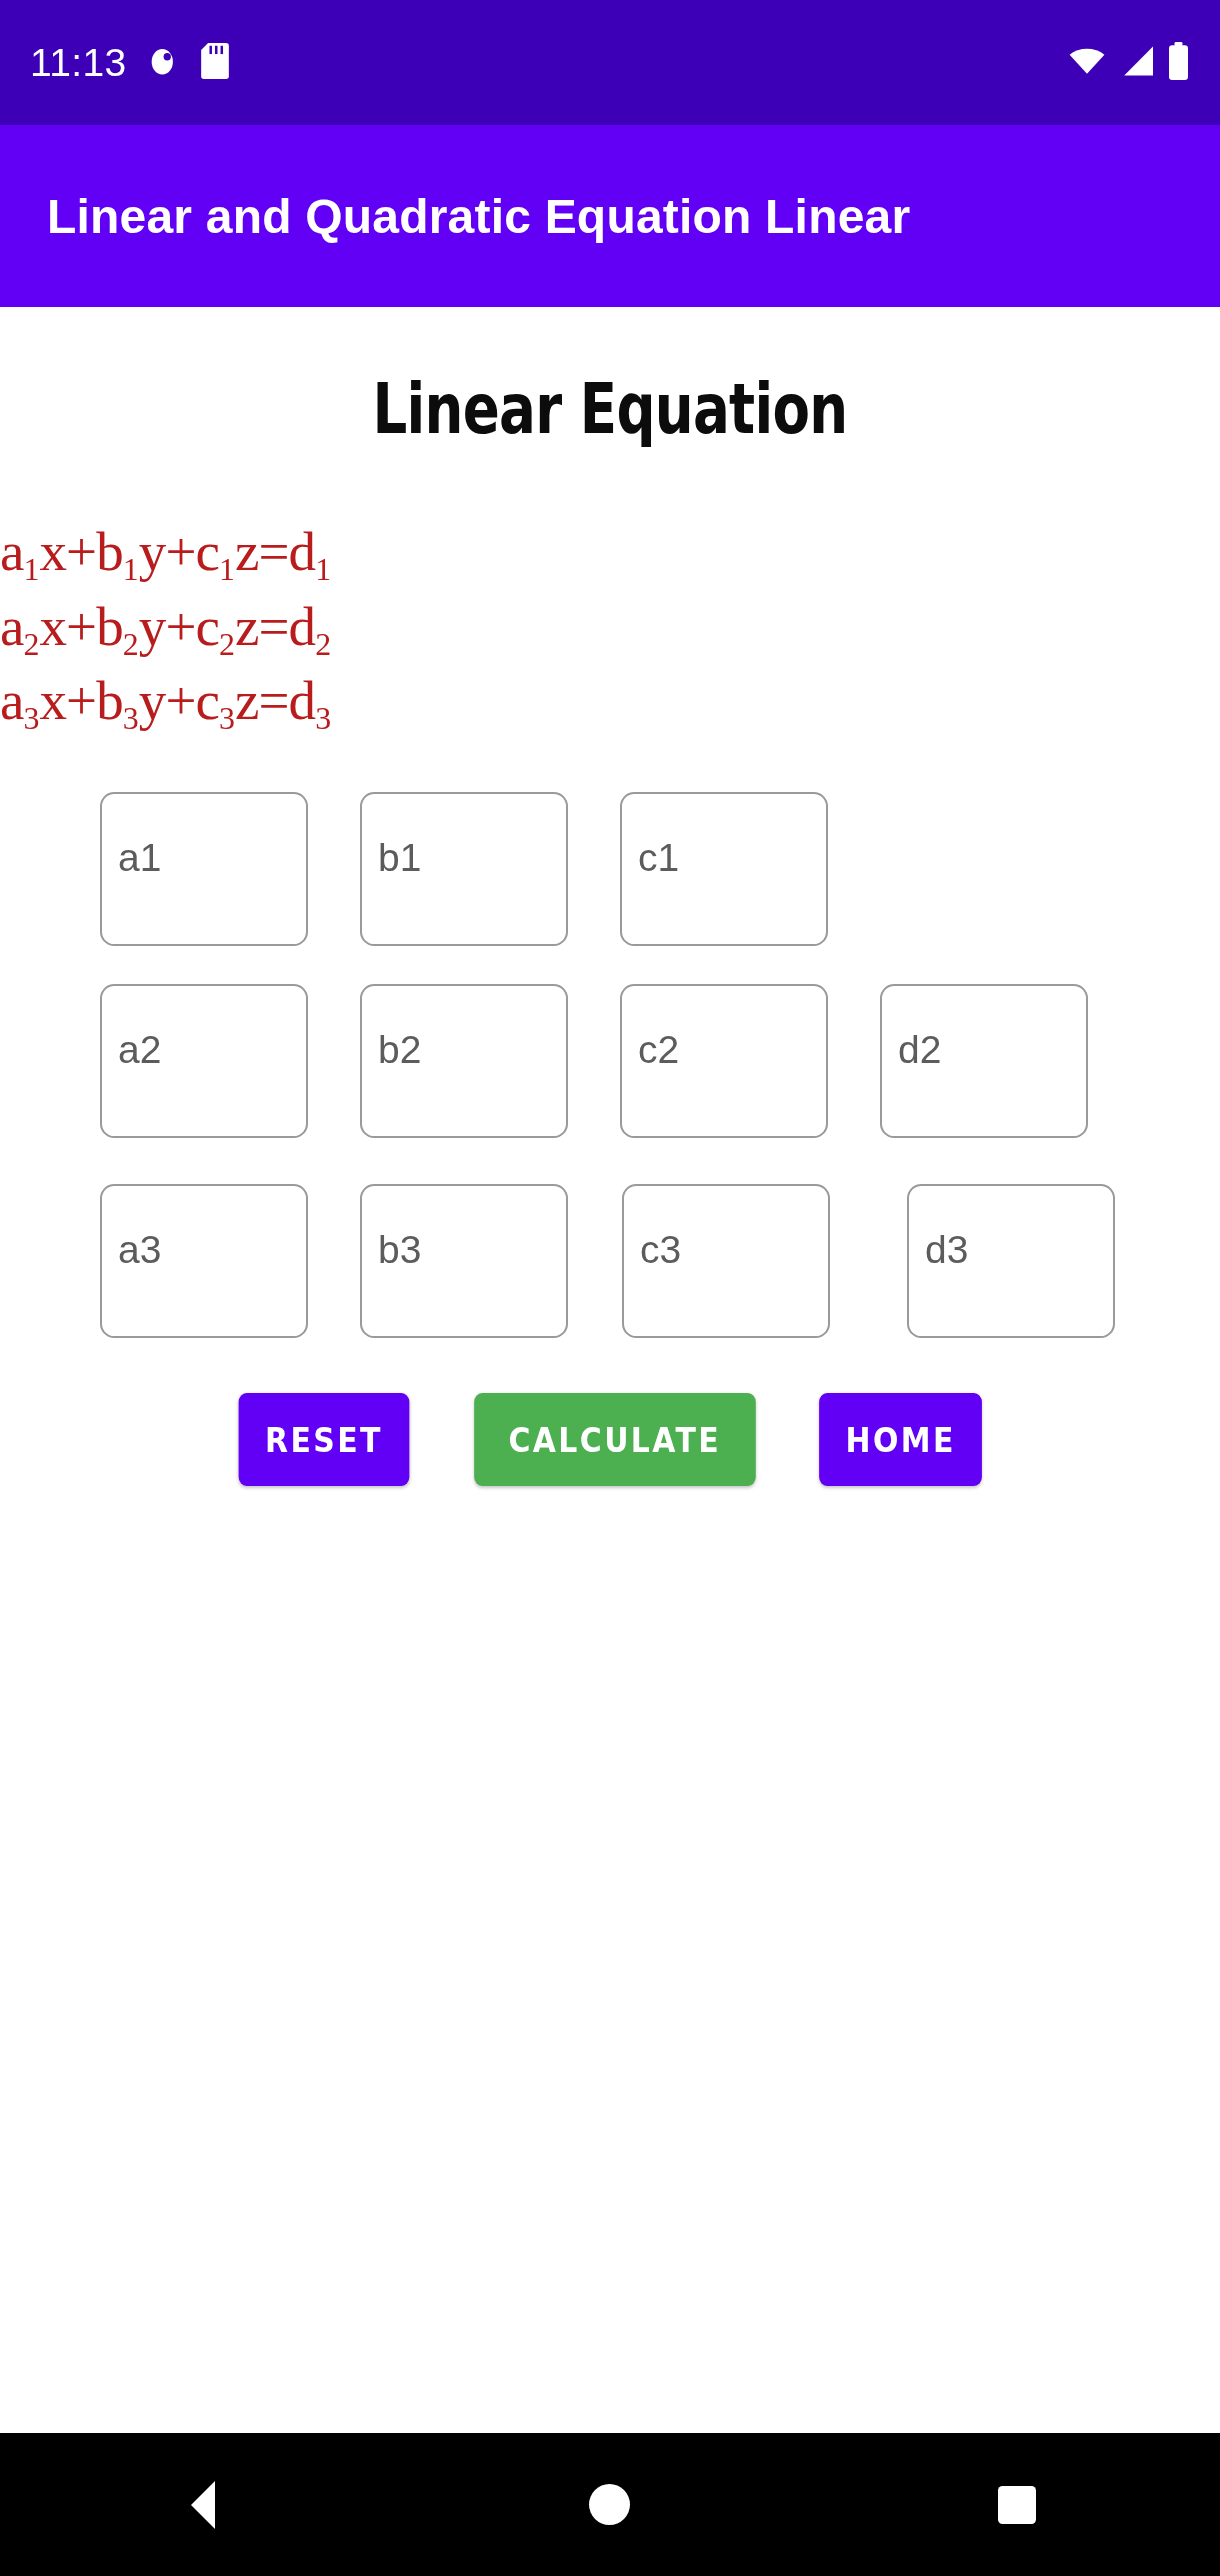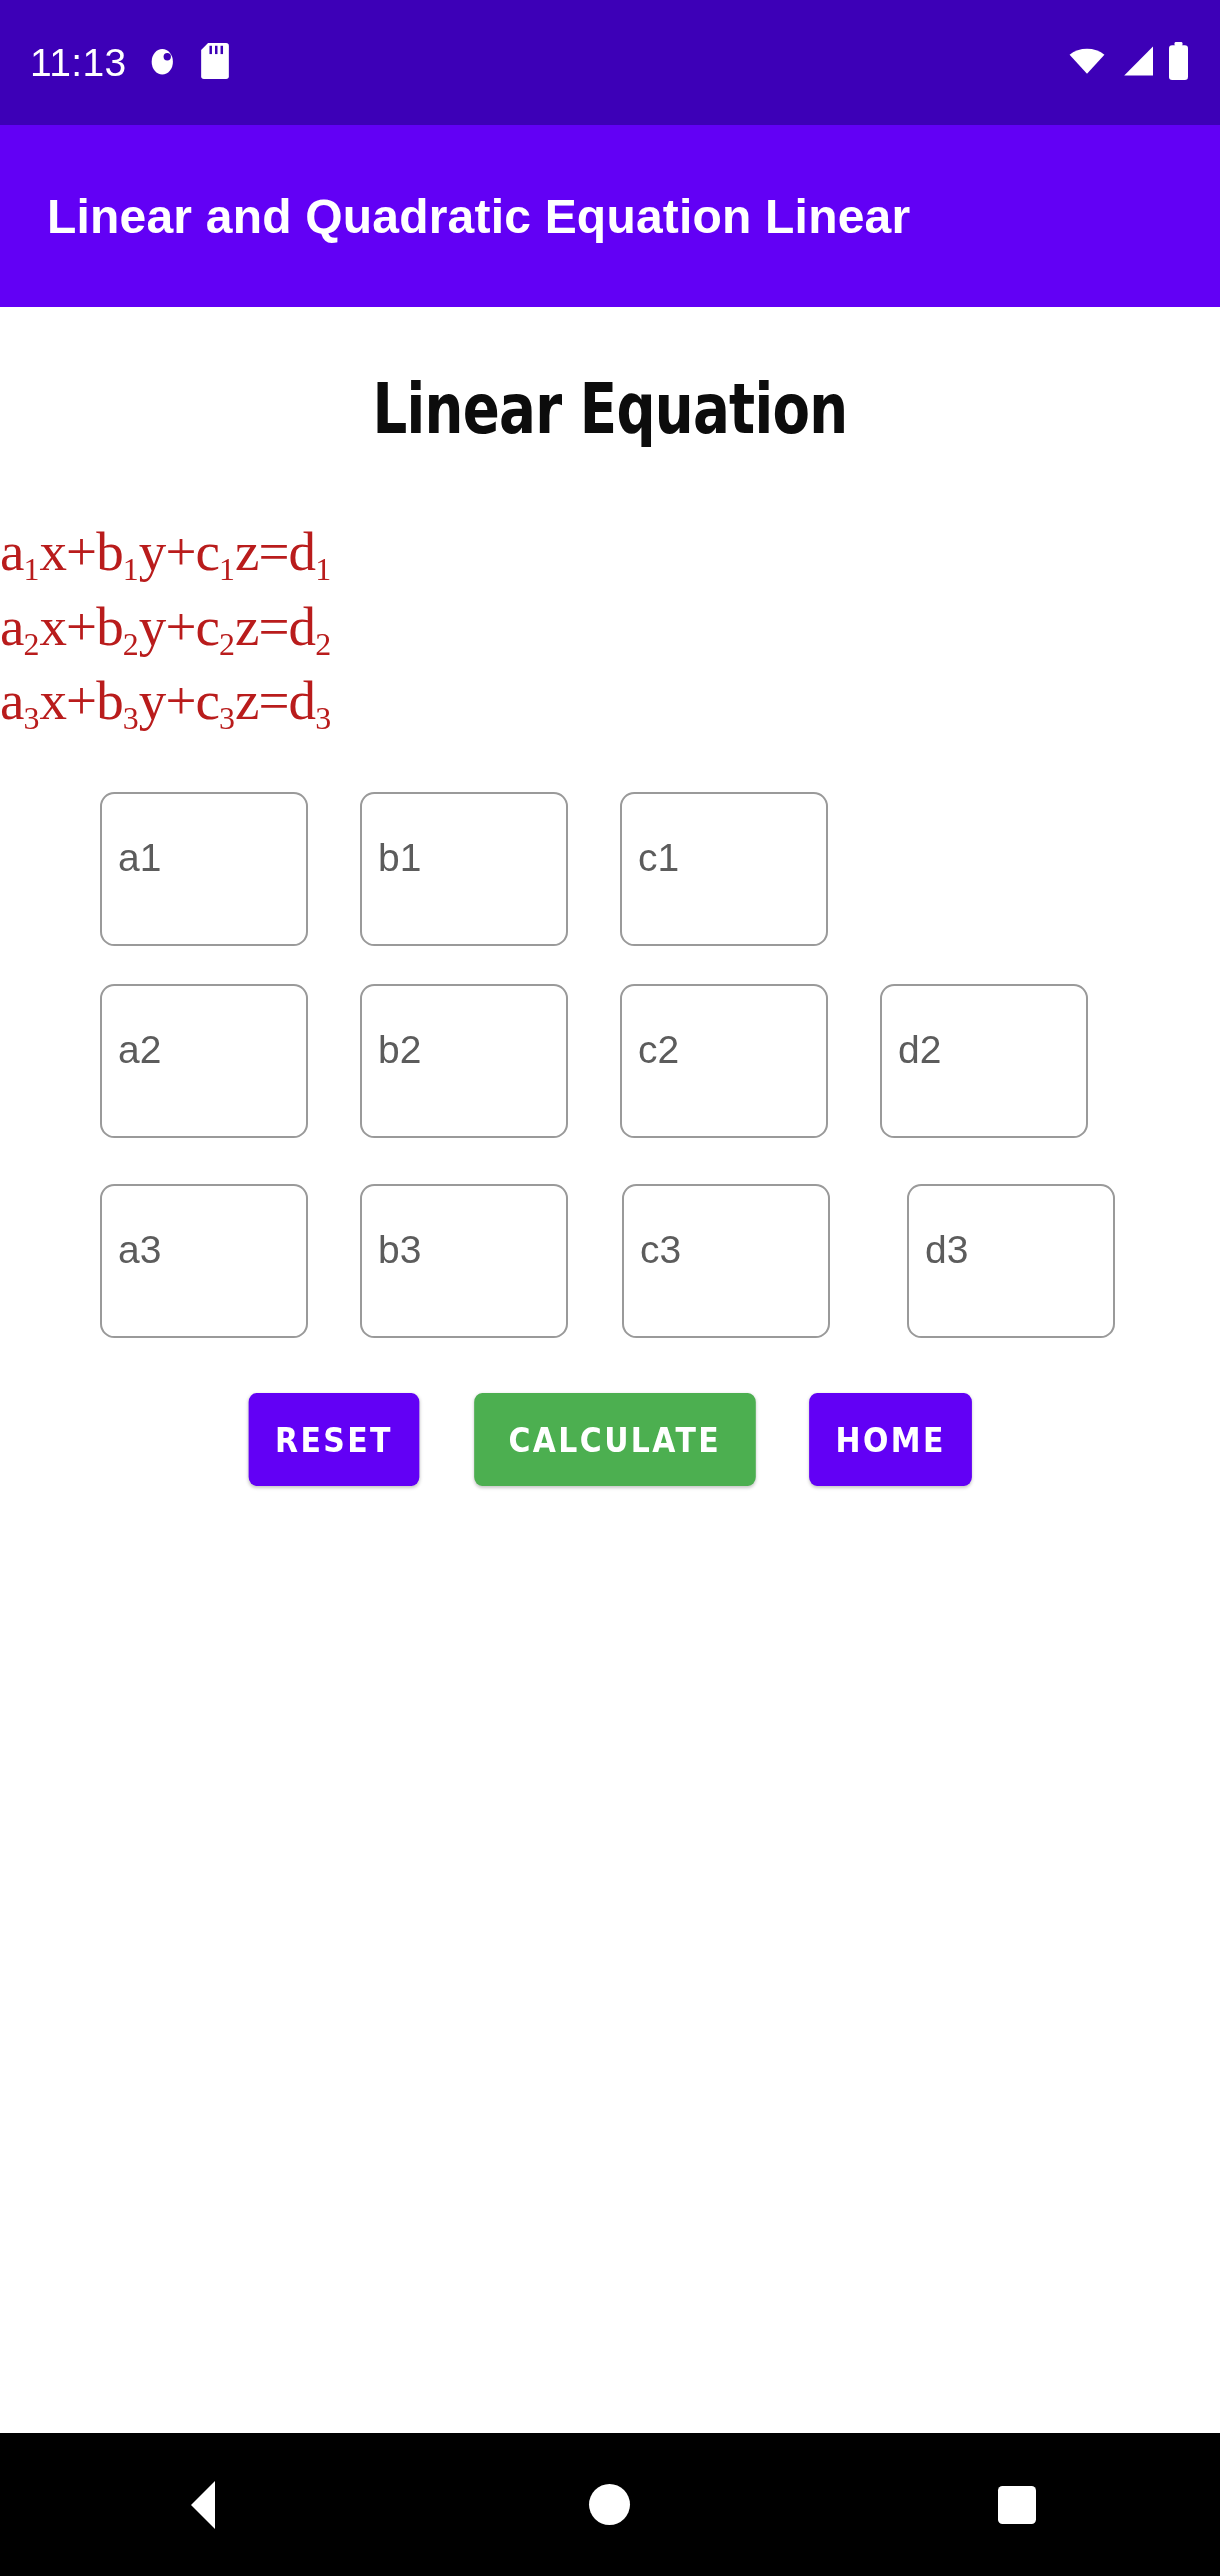--- a/index.html
+++ b/index.html
@@ -146,21 +146,21 @@
   .row3 .text-field { width: 208px; margin-top: 8px; }
   .row3 .field-cell:nth-child(3) { margin-left: 54px; }
   .row3 .field-cell:nth-child(4) { margin-left: 77px; }
 
   
   .button-row {
     margin-top: 55px;
     display: flex;
     justify-content: center;
     align-items: center;
-    gap: 24px;
+    gap: 34px;
     padding: 0 54px;
   }
   .btn {
     border: none;
     border-radius: 9px;
     color: #ffffff;
     font-family: "DejaVu Sans", sans-serif;
     font-size: 34px;
     font-weight: bold;
     letter-spacing: 2.7px;

